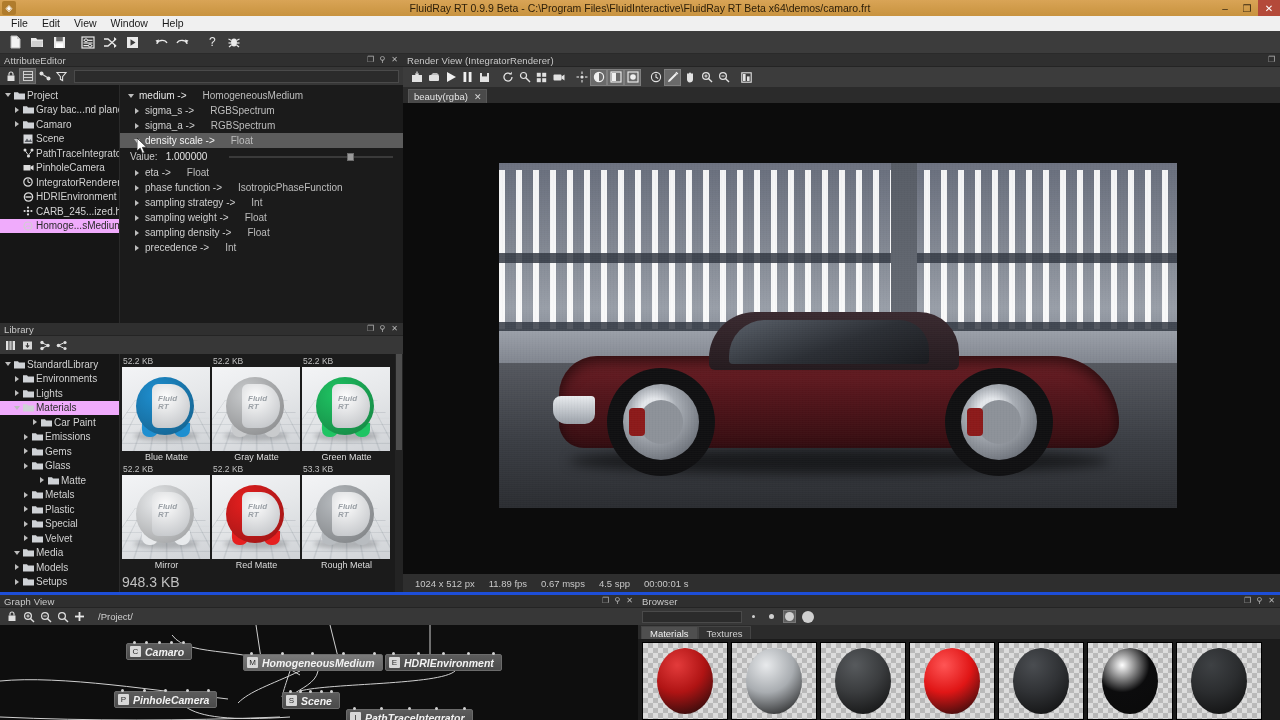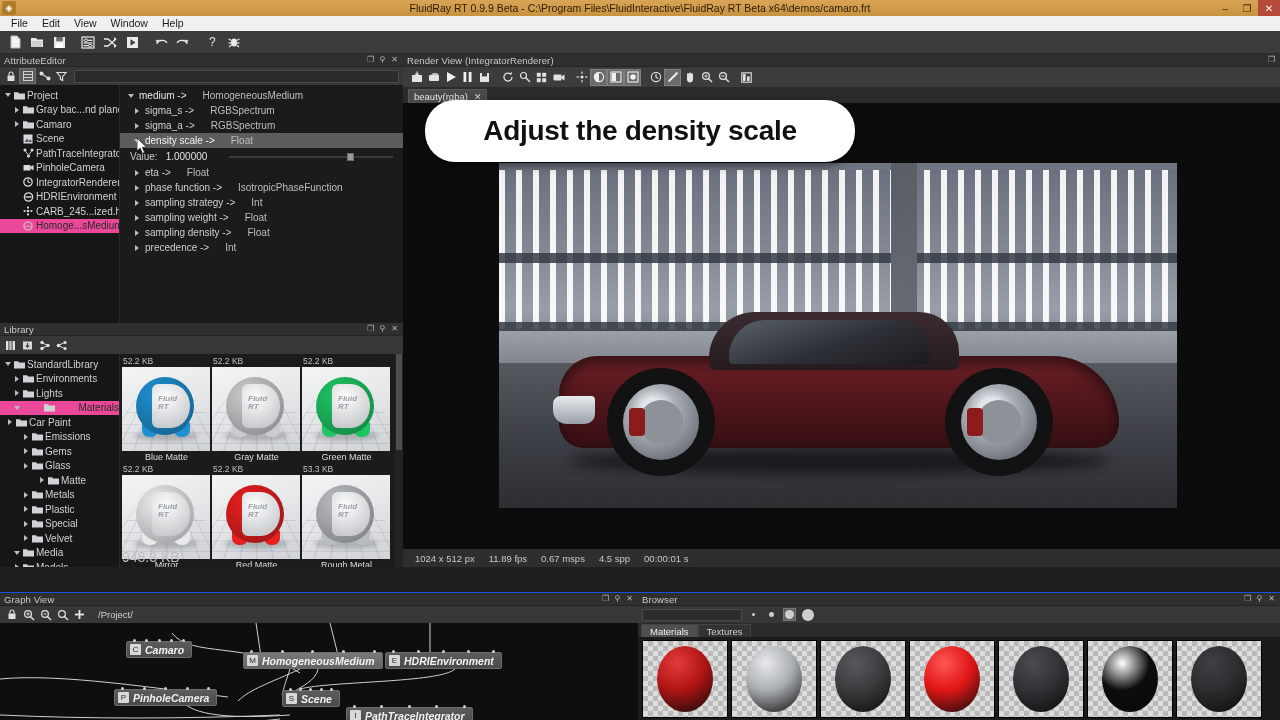--- a/index.html
+++ b/index.html
@@ -65,21 +65,21 @@
   .ptb.sel { background:#5a5a5a; border:1px solid #6e6e6e; }
   .search-field { flex:1; height:13px; margin:0 4px; background:#2b2b2b; border:1px solid #4a4a4a; }
 
   
   .attr-editor { height:269px; display:flex; flex-direction:column; flex:0 0 269px; }
   .attr-body { flex:1; display:flex; min-height:0; background:#1b1b1b; }
   .tree-pane { width:120px; background:#161616; border-right:1px solid #2a2a2a; overflow:hidden; padding-top:3px; }
   .prop-pane { flex:1; background:#1b1b1b; overflow:hidden; padding-top:3px; }
 
   .tree-row { display:flex; align-items:center; height:14.5px; padding-left:3px; white-space:nowrap; font-size:10px; color:#d2d2d2; }
-  .tree-row.selected { background:#ec4899; color:#2a2a2a;justify-content:space-between; }
+  .tree-row.selected { background:#f0abfc; color:#2a2a2a; }
   .tw { width:10px; display:inline-flex; align-items:center; justify-content:center; flex:0 0 10px; }
   .arrow-r { width:0;height:0;border-left:4px solid #bdbdbd;border-top:3px solid transparent;border-bottom:3px solid transparent; }
   .arrow-d { width:0;height:0;border-top:4px solid #bdbdbd;border-left:3px solid transparent;border-right:3px solid transparent; }
   .ticon { width:12px; flex:0 0 12px; display:inline-flex; align-items:center; justify-content:center; margin-right:2px; }
 
   .prop-row { display:flex; align-items:center; height:15px; padding-left:6px; white-space:nowrap; font-size:10px; color:#cfcfcf; }
   .prop-row.header { color:#e6e6e6; }
   .prop-row.selected { background:#5c5c5c; color:#f2f2f2; }
   .prop-key { margin-left:3px; }
   .prop-type { margin-left:16px; color:#bdbdbd; }
@@ -165,21 +165,21 @@
 
   
   .callout {
     position:absolute; left:425px; top:100px; width:430px; height:62px;
     background:#fff; border-radius:30px; display:flex; align-items:center; justify-content:center;
     box-shadow:0 3px 10px rgba(0,0,0,.55); z-index:40;
   }
   .callout span { font-size:28px; font-weight:bold; color:#111; letter-spacing:-.3px; }
 
   
-  .bottom { height:128px; display:flex; flex:0 0 128px; border-top:1px solid #1d4ed8;margin-top:25px; }
+  .bottom { height:128px; display:flex; flex:0 0 128px; border-top:3px solid #1d4ed8; }
   .graph-view { width:638px; display:flex; flex-direction:column; background:#141414; }
   .gv-toolbar { height:17px; background:#373737; display:flex; align-items:center; padding-left:3px; flex:0 0 17px; }
   .gv-path { font-size:9.5px; color:#cfcfcf; margin-left:10px; }
   .gv-canvas { flex:1; position:relative; background:#0e0e0e; overflow:hidden; }
   .node {
     position:absolute; height:17px; background:linear-gradient(#5c5c5c,#4a4a4a); border:1px solid #6b6b6b;
     border-radius:2px; display:flex; align-items:center; padding:0 7px 0 3px; gap:4px;
   }
   .node .nlabel { font-size:10.5px; font-style:italic; font-weight:bold; color:#f2f2f2; white-space:nowrap; }
   .node .nico { width:11px; height:11px; background:#d8d8d8; border-radius:1px; display:flex; align-items:center; justify-content:center; color:#2b2b2b; font-size:8px; }
@@ -624,21 +624,21 @@
                 <span class="tw">
                   <span class="arrow-d"></span>
                 </span>
                 <span class="ticon">
                   <svg width="11" height="9" viewBox="0 0 11 9">
                     <path d="M0 1.2h4l1 1.2h6V8.5H0z" fill="#cfd2d6"></path>
                   </svg>
                 </span>
                 <span>Materials</span>
               </div>
-              <div class="tree-row" style="padding-left:5px">
+              <div class="tree-row" style="padding-left:30px">
                 <span class="tw">
                   <span class="arrow-r"></span>
                 </span>
                 <span class="ticon">
                   <svg width="11" height="9" viewBox="0 0 11 9">
                     <path d="M0 1.2h4l1 1.2h6V8.5H0z" fill="#cfd2d6"></path>
                   </svg>
                 </span>
                 <span>Car Paint</span>
               </div>
@@ -1251,20 +1251,17 @@
             <div class="sphere" style="background:radial-gradient(circle at 36% 26%, #ffffff 0%, #0c0c0d 45%, #0a0a0a 100%)"></div>
           </div>
           <div class="br-cell">
             <div class="checker"></div>
             <div class="sphere" style="background:radial-gradient(circle at 36% 26%, #3e4144 0%, #2b2d2f 45%, #0a0a0a 100%)"></div>
           </div>
         </div>
     </div>
   </div>
 
-  <div class="callout">
-    <span>Adjust the density scale</span>
-  </div>
 
 <div style="position: absolute; left: 137px; top: 138px; width: 0px; height: 0px; z-index: 30;"><svg width="12" height="17" viewBox="0 0 12 17">
         <path d="M0 0 L0 13 L3.2 10.2 L5.4 15.4 L7.6 14.4 L5.4 9.4 L9.6 9.2 Z" fill="#ffffff" stroke="#222" stroke-width="0.8"></path>
       </svg></div>
   </div>
 
 </body></html>

